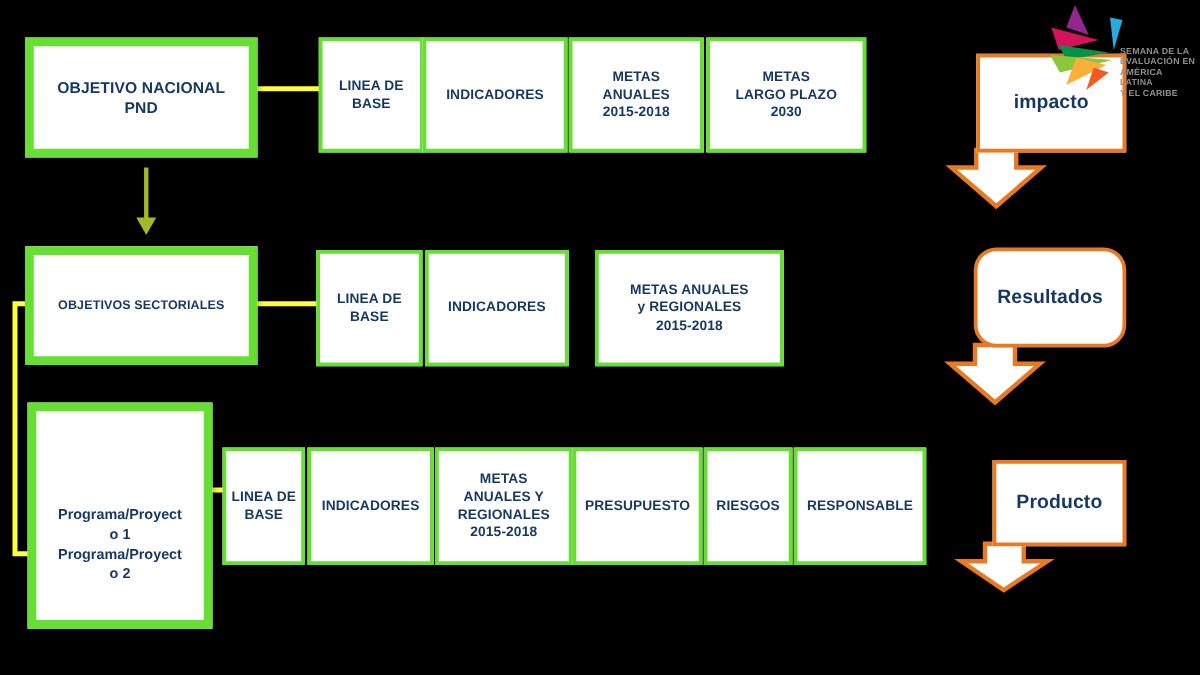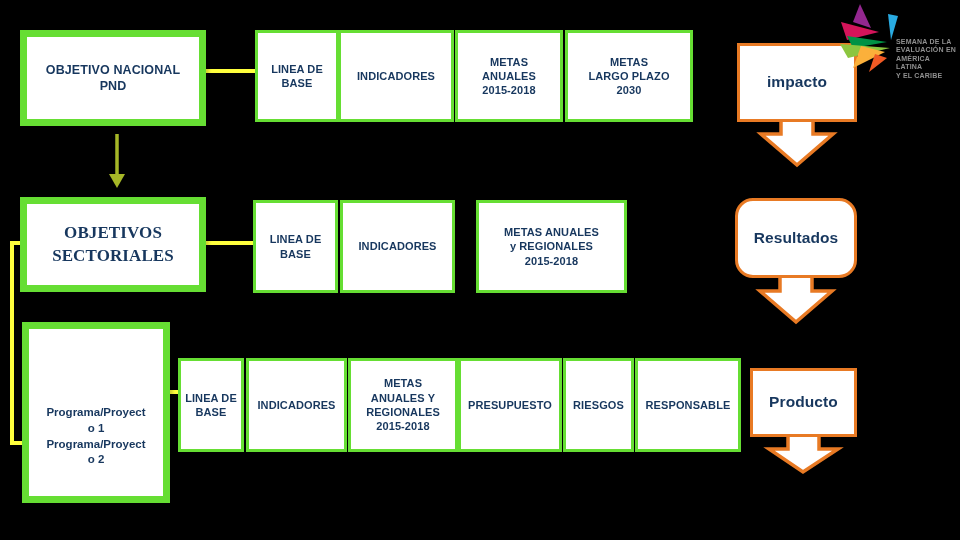--- a/index.html
+++ b/index.html
@@ -8,24 +8,24 @@
     font-family:"Liberation Sans", sans-serif;font-weight:700;color:var(--navy);
     overflow:hidden;
   }
   .overlay{position:absolute;left:0;top:0;z-index:1;}
   .box{
     position:absolute;background:#ffffff;box-sizing:border-box;z-index:2;
     display:flex;align-items:center;justify-content:center;text-align:center;
   }
   .thick{border:7px solid var(--green);box-shadow:3px 3px 3px rgba(0,0,0,0.18);}
   .thin{border:3.5px solid var(--green);box-shadow:2px 2px 2px rgba(0,0,0,0.12);}
-  .outcome{border:3.5px solid var(--orange);}
+  .outcome{border:3.5px solid var(--orange);margin-left:44px;}
   .label{white-space:pre-line;line-height:1.3;font-size:11px;letter-spacing:0.1px;}
   .label-lg{font-size:12.5px;}
-  .label-md{font-size:17px;font-family:Liberation Serif, serif;}
+  .label-md{font-size:10px;}
   .outcome .label{font-size:15.5px;line-height:1.2;}
   .programs-inner{width:106px;display:flex;flex-direction:column;align-items:center;margin-top:48px;}
   .program-item{
     white-space:normal;overflow-wrap:anywhere;font-size:11.5px;line-height:1.35;
     text-align:center;width:100%;
   }
   .program-item:nth-child(3){margin-top:14px;}
   .logo{position:absolute;right:2px;top:2px;width:118px;height:80px;z-index:3;display:flex;}
   .logo-text{
     position:absolute;left:56px;top:36px;font-size:7px;line-height:1.2;

